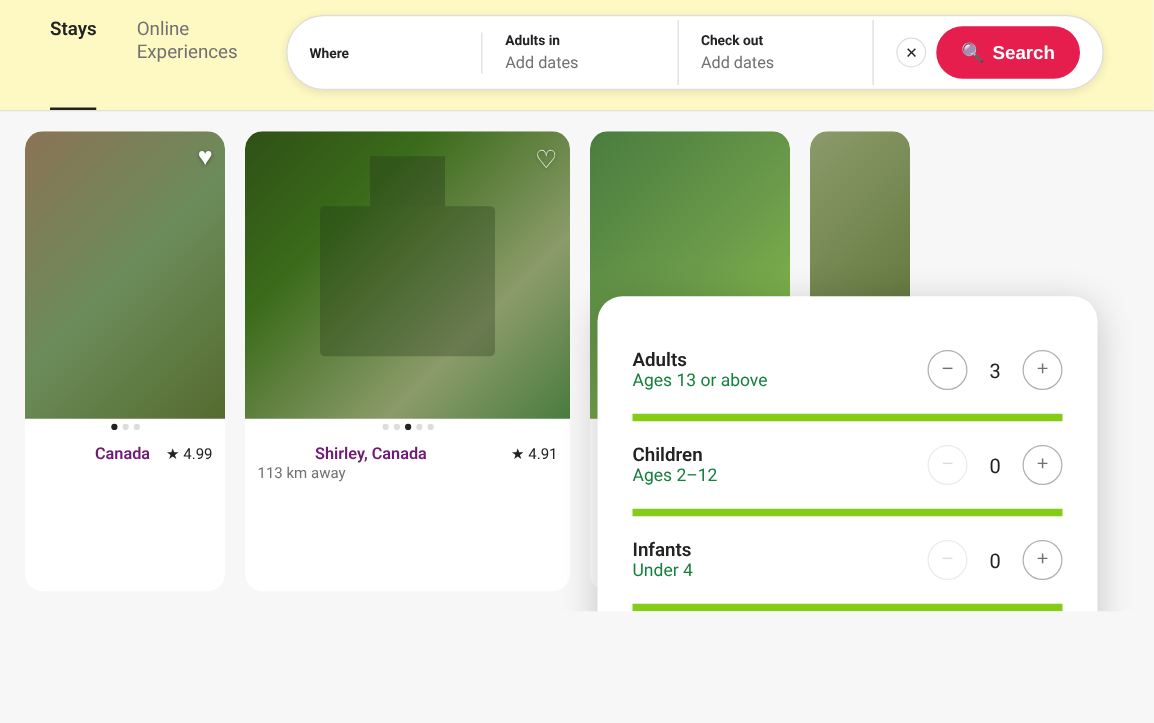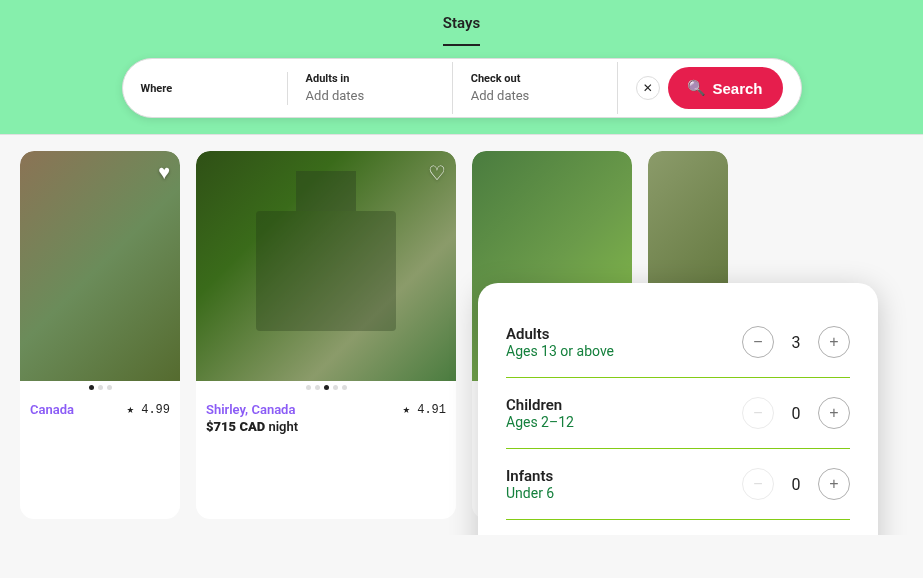--- a/index.html
+++ b/index.html
@@ -1,25 +1,23 @@
 <!DOCTYPE html>
 <html><head>
   <meta charset="utf-8">
   <style>
     * { box-sizing: border-box; margin: 0; padding: 0; }
     body { font-family: -apple-system, BlinkMacSystemFont, 'Segoe UI', Roboto, sans-serif; background: #f7f7f7; width: 923px; height: 578px; overflow: hidden; position: relative; }
 
     
     .top-nav {
-      background: #86efac;
+      background: #fef9c3;
       border-bottom: 1px solid #e0e0e0;
       padding: 0 40px;
       display: flex;
-      flex-direction: column;
-      align-items: center;
     }
     .nav-tabs {
       display: flex;
       gap: 32px;
       padding: 14px 0 0 0;
     }
     .nav-tab {
       font-size: 15px;
       color: #717171;
       cursor: pointer;
@@ -125,25 +123,25 @@
       position: absolute;
       top: 10px; right: 10px;
       background: none;
       border: none;
       cursor: pointer;
       font-size: 20px;
       color: rgba(255,255,255,0.9);
       text-shadow: 0 1px 3px rgba(0,0,0,0.4);
     }
     .listing-info { padding: 8px 10px; }
-    .listing-title { font-size: 13px; font-weight: 600; color: #8b5cf6; }
+    .listing-title { font-size: 13px; font-weight: 600; color: #701a75; margin-left: 46px; }
     .listing-distance { font-size: 12px; color: #717171; }
     .listing-dates { font-size: 12px; color: #717171; }
     .listing-price { font-size: 13px; font-weight: 600; color: #222; margin-top: 2px; }
-    .listing-rating { font-size: 12px; color: #222; float: right; font-family: Liberation Mono, monospace; }
+    .listing-rating { font-size: 12px; color: #222; float: right; }
     .listing-dots {
       display: flex;
       justify-content: center;
       gap: 4px;
       padding: 4px 0;
     }
     .dot { width: 5px; height: 5px; border-radius: 50%; background: #ddd; }
     .dot.active { background: #222; }
 
     
@@ -156,21 +154,21 @@
       border-radius: 20px;
       box-shadow: 0 6px 30px rgba(0,0,0,0.2);
       padding: 24px 28px;
       z-index: 100;
     }
     .guest-row {
       display: flex;
       align-items: center;
       justify-content: space-between;
       padding: 18px 0;
-      border-bottom: 1px solid #84cc16;
+      border-bottom: 6px solid #84cc16;
     }
     .guest-row:last-child { border-bottom: none; }
     .guest-label { font-size: 15px; font-weight: 600; color: #222; }
     .guest-sublabel { font-size: 14px; color: #15803d; }
     .guest-controls {
       display: flex;
       align-items: center;
       gap: 14px;
     }
     .guest-count { font-size: 16px; font-weight: 400; color: #222; min-width: 16px; text-align: center; }
@@ -191,20 +189,21 @@
     .card-img-2 { background: linear-gradient(135deg, #2F5016 0%, #3A6B1A 30%, #8B9B6A 70%, #4A7C3F 100%); }
     .card-img-3 { background: linear-gradient(135deg, #4A7C3F 0%, #6B9B4A 50%, #8BC34A 100%); }
     .card-img-4 { background: linear-gradient(135deg, #8B9B6A 0%, #556B2F 100%); }
   </style>
 </head>
 <body>
 
 <div class="top-nav">
   <div class="nav-tabs">
     <div class="nav-tab active">Stays</div>
+    <div class="nav-tab">Online Experiences</div>
   </div>
 
   <div class="search-bar">
     <div class="search-section">
       <span class="search-section-label">Where</span>
     </div>
     <div class="search-section">
       <span class="search-section-label">Adults in</span>
       <span class="search-section-value">Add dates</span>
     </div>
@@ -256,21 +255,21 @@
     <div class="listing-dots">
       <div class="dot"></div>
         <div class="dot"></div>
         <div class="dot active"></div>
         <div class="dot"></div>
         <div class="dot"></div>
     </div>
     <div class="listing-info">
       <span class="listing-rating">★ 4.91</span>
       <div class="listing-title">Shirley, Canada</div>
-      <div class="listing-price"><strong>$715 CAD</strong> night</div>
+      <div class="listing-distance">113 km away</div>
     </div>
   </div>
 
   <div class="listing-card" style="width:160px;">
     <div class="img-placeholder card-img-3" style="height:230px; border-radius:14px 14px 0 0;"></div>
     <div class="listing-info">
       <div class="listing-title">J...</div>
       <div class="listing-dates">S...</div>
       <div class="listing-price">$5...</div>
     </div>
@@ -314,21 +313,21 @@
         <span class="guest-count">0</span>
         <button class="stepper-btn">
           <span>+</span>
         </button>
       </div>
     </div>
 
     <div class="guest-row">
       <div>
         <div class="guest-label">Infants</div>
-        <div class="guest-sublabel">Under 6</div>
+        <div class="guest-sublabel">Under 4</div>
       </div>
       <div class="guest-controls">
         <button class="stepper-btn disabled">
           <span>−</span>
         </button>
         <span class="guest-count">0</span>
         <button class="stepper-btn">
           <span>+</span>
         </button>
       </div>

